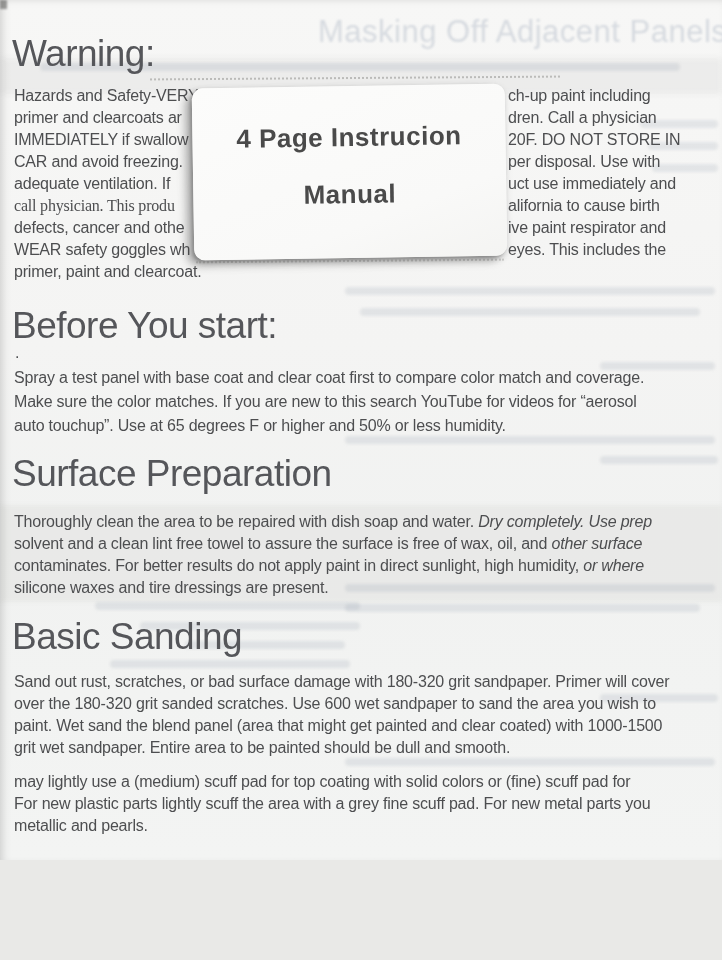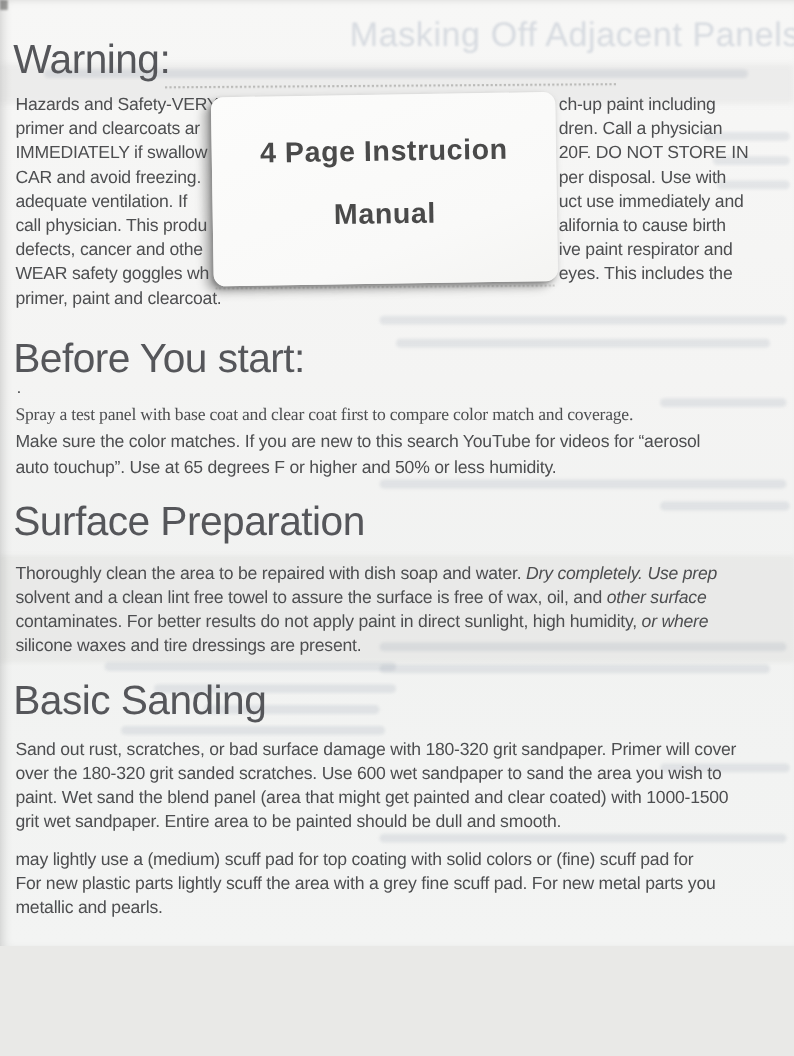--- a/index.html
+++ b/index.html
@@ -90,21 +90,21 @@
     </div>
     <div class="warn-row">
       <span class="body-line" style="display:inline;">CAR and avoid freezing.</span>
       <span class="body-line warn-right">per disposal. Use with</span>
     </div>
     <div class="warn-row">
       <span class="body-line" style="display:inline;">adequate ventilation. If</span>
       <span class="body-line warn-right">uct use immediately and</span>
     </div>
     <div class="warn-row">
-      <span class="body-line" style="display:inline;">call physician. This produ</span>
+      <span class="body-line" style="display:inline;font-family:Liberation Serif, serif;">call physician. This produ</span>
       <span class="body-line warn-right">alifornia to cause birth</span>
     </div>
     <div class="warn-row">
       <span class="body-line" style="display:inline;">defects, cancer and othe</span>
       <span class="body-line warn-right">ive paint respirator and</span>
     </div>
     <div class="warn-row">
       <span class="body-line" style="display:inline;text-align:right;">WEAR safety goggles wh</span>
       <span class="body-line warn-right">eyes. This includes the</span>
     </div>
@@ -116,21 +116,21 @@
 
   <div class="sticker">
     <div class="sticker-line1">4 Page Instrucion</div>
     <div class="sticker-line2">Manual</div>
   </div>
 
   <div class="heading" style="top:305px;">Before You start:</div>
   <div class="stray-mark">.</div>
 
   <div class="para" style="top:369px;">
-    <span class="body-line" style="height:24px;font-family:Liberation Serif, serif;">Spray a test panel with base coat and clear coat first to compare color match and coverage.</span>
+    <span class="body-line" style="height:24px;">Spray a test panel with base coat and clear coat first to compare color match and coverage.</span>
     <span class="body-line" style="height:24px;">Make sure the color matches.  If you are new to this search YouTube for videos for “aerosol</span>
     <span class="body-line" style="height:24px;">auto touchup”.  Use at 65 degrees F or higher and 50% or less humidity.</span>
   </div>
 
   <div class="heading" style="top:453px;">Surface Preparation</div>
 
   <div class="para" style="top:513px;">
     <div class="body-line"><span>Thoroughly clean the area to be repaired with dish soap and water.  </span><i>Dry completely. Use prep</i></div>
     <div class="body-line"><span>solvent and a clean lint free towel to assure the surface is free of wax, oil, and </span><i>other surface</i></div>
     <div class="body-line"><span>contaminates. For better results do not apply paint in direct sunlight, high humidity, </span><i>or where</i></div>

